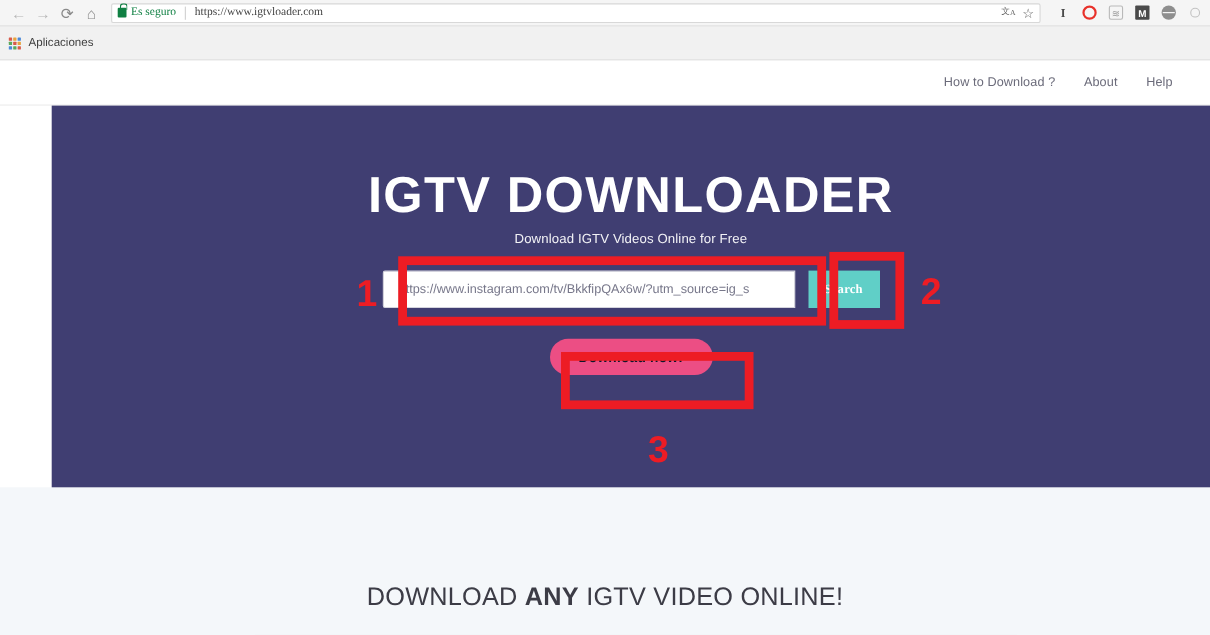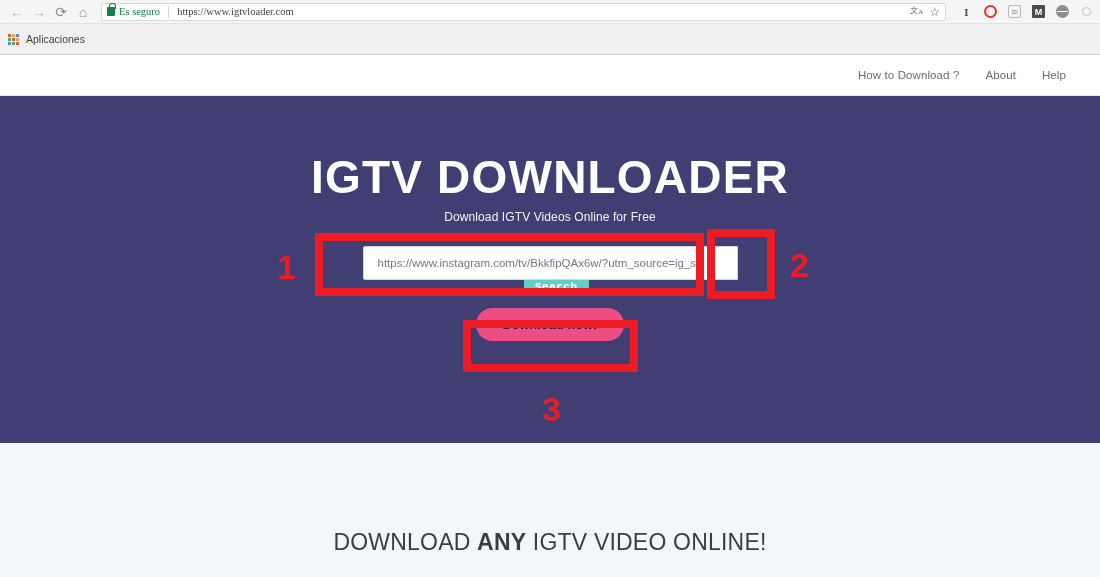--- a/index.html
+++ b/index.html
@@ -248,20 +248,21 @@
   }
 
   
   .hero {
     height: 347px;
     background: #403e72;
     position: relative;
     display: flex;
     flex-direction: column;
     align-items: center;
+    margin-left: 47px;
   }
 
   .hero-title {
     margin-top: 58px;
     font-size: 46px;
     font-weight: bold;
     color: #ffffff;
     letter-spacing: 1.2px;
     line-height: 1;
     text-align: center;
@@ -274,23 +275,22 @@
     font-weight: normal;
     letter-spacing: 0.1px;
     text-align: left;
   }
 
   
   .search-row {
     margin-top: 22px;
     position: relative;
     display: flex;
-    align-items: center;
+    align-items: flex-start;
     height: 36px;
-    flex-direction: column;
   }
 
   .input-wrap {
     position: relative;
     width: 375px;
     height: 34px;
   }
   .url-input {
     width: 375px;
     height: 34px;
@@ -308,21 +308,21 @@
     width: 65px;
     height: 34px;
     background: #60cfc7;
     border: none;
     color: #ffffff;
     font-size: 11.5px;
     font-weight: bold;
     letter-spacing: 0.2px;
     cursor: pointer;
     margin-left: 12px;
-    font-family: Liberation Mono, monospace;
+    font-family: Liberation Serif, serif;
   }
 
   .dl-btn {
     margin-top: 26px;
     width: 148px;
     height: 33px;
     background: #ec4e84;
     border: none;
     border-radius: 17px;
     color: #0f172a;

